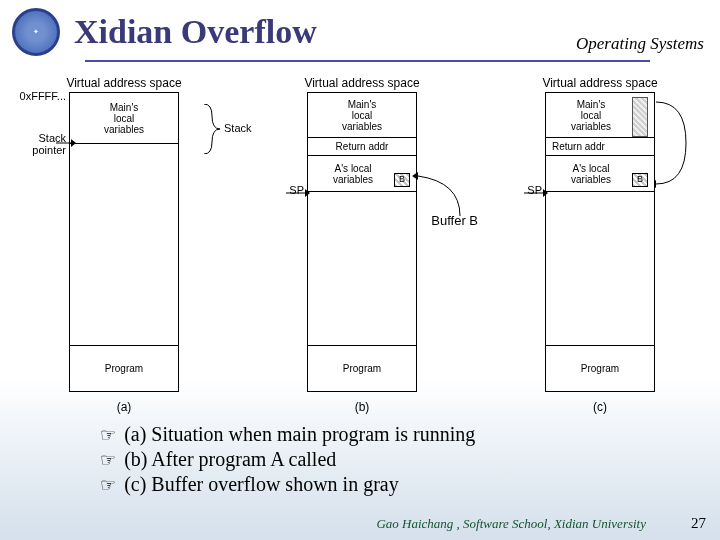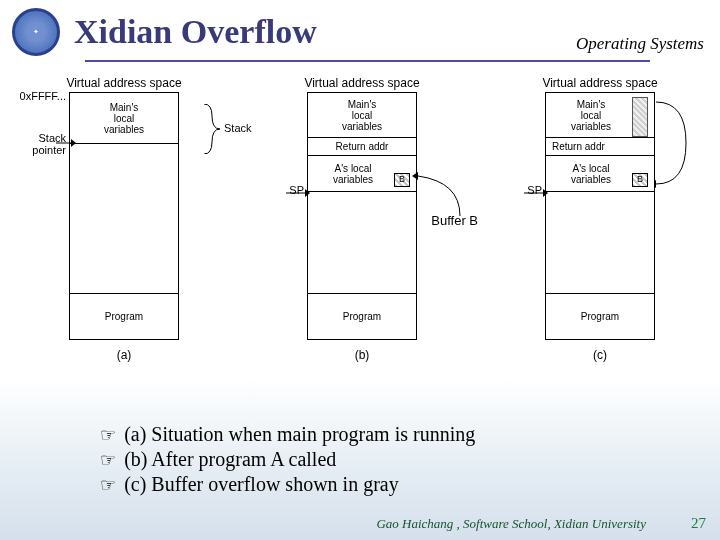--- a/index.html
+++ b/index.html
@@ -61,21 +61,21 @@
   .panel {
     position: absolute;
     top: 0;
   }
   .panel-a { left: 8px; width: 220px; }
   .panel-b { left: 246px; width: 220px; }
   .panel-c { left: 484px; width: 220px; }
   .vas-label { text-align: center; font-size: 12px; margin-bottom: 2px; }
   .stack-box {
     width: 110px;
-    height: 248px;
+    height: 300px;
     border: 1px solid #000;
     margin: 0 auto;
     position: relative;
     background: #fff;
   }
   .region {
     position: absolute;
     left: 0; right: 0;
     border-top: 1px solid #000;
     display: flex;
@@ -159,21 +159,21 @@
     right: 74px;
     font-style: italic;
     font-size: 13px;
     color: #14532d;
   }
   .page-num {
     position: absolute;
     bottom: 8px;
     right: 14px;
     font-size: 15px;
-    color: #15803d;
+    color: #000000;
   }
   svg.arrow { position: absolute; overflow: visible; }
 </style>
 </head>
 <body>
 
 <div class="header">
   <div class="logo">✦</div>
   <div class="title">Xidian Overflow</div>
   <div class="course-label">Operating Systems</div>

